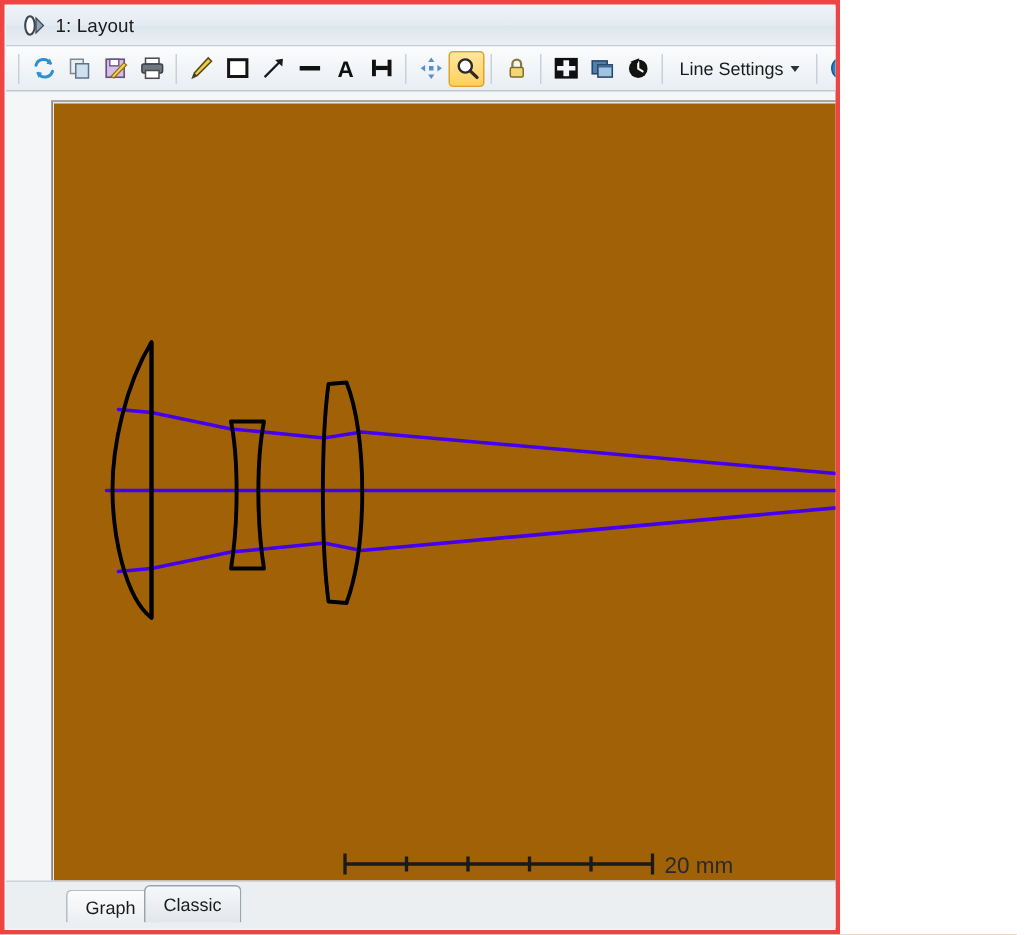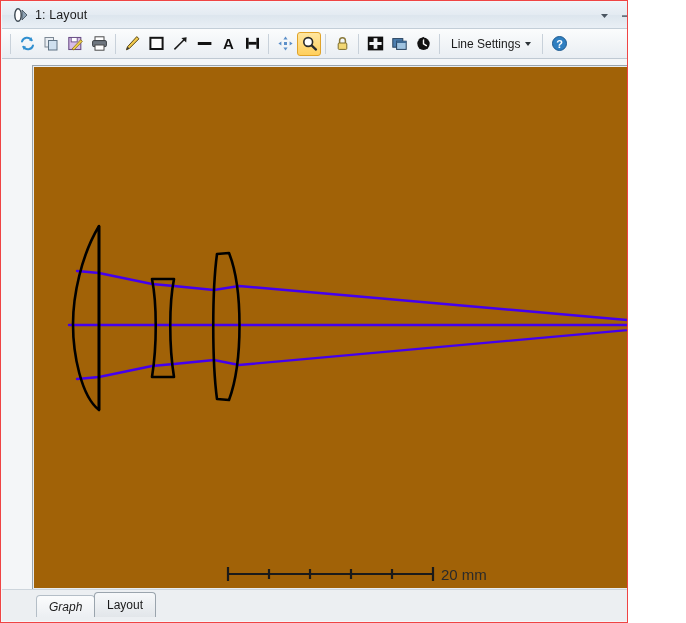--- a/index.html
+++ b/index.html
@@ -5,25 +5,25 @@
   html, body {
     margin: 0;
     padding: 0;
     background: #ffffff;
   }
   body {
     font-family: "Liberation Sans", sans-serif;
   }
   #app {
     position: relative;
-    width: 628px;
+    width: 560px;
     height: 623px;
     background: #f4f6f8;
     box-sizing: border-box;
-    border: 1px solid #ef4444;
+    border: 3px solid #ef4444;
     overflow: hidden;
   }
 
   
   #titlebar {
     position: absolute;
     left: 1px; top: 1px;
     width: 684px; height: 27px;
     background: linear-gradient(to bottom, #eef3f8 0%, #e4ebf2 48%, #dde6ee 52%, #e9eff5 100%);
     border-bottom: 1px solid #c3ced8;
@@ -167,21 +167,21 @@
     background: linear-gradient(to bottom,#fbfcfd,#eceff2);
     padding: 0 12px;
     cursor: default;
     box-sizing: border-box;
   }
   .tab.selected {
     background: linear-gradient(to bottom,#f6f8fa,#e2e6ea);
     border-color: #9aa4ad;
     height: 25px;
   }
-  #tab-graph { left: 34px; font-style: italic; }
+  #tab-graph { left: 40px; }
   #tab-classic { left: 92px; }
 </style>
 </head>
 <body>
 
 <div id="app">
 
   <div id="titlebar">
     <span id="title-icon">
       <svg width="20" height="16" viewBox="0 0 20 16">
@@ -429,17 +429,17 @@
       </g>
       <text id="scale-label" x="408" y="514" font-family="Liberation Sans, sans-serif" font-size="15" fill="#2a2a2a">20 mm</text>
     </svg>
   </div>
 
   <div id="tabstrip">
     <div class="tab" id="tab-graph">
       <span>Graph</span>
     </div>
     <div class="tab selected" id="tab-classic">
-      <span>Layout</span>
+      <span>Classic</span>
     </div>
   </div>
 
 </div>
 
 </body></html>

